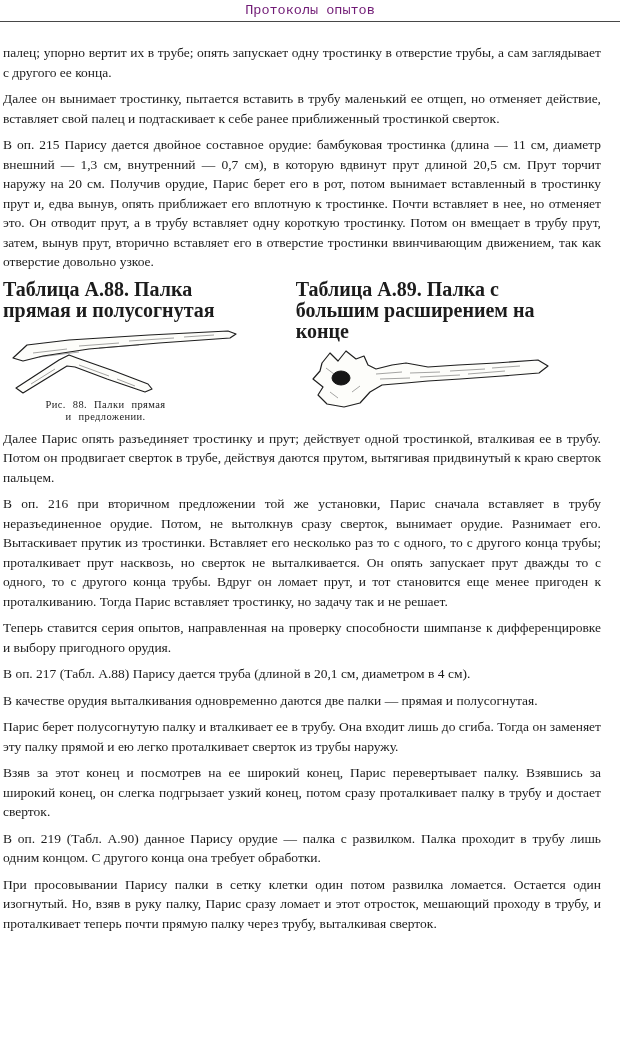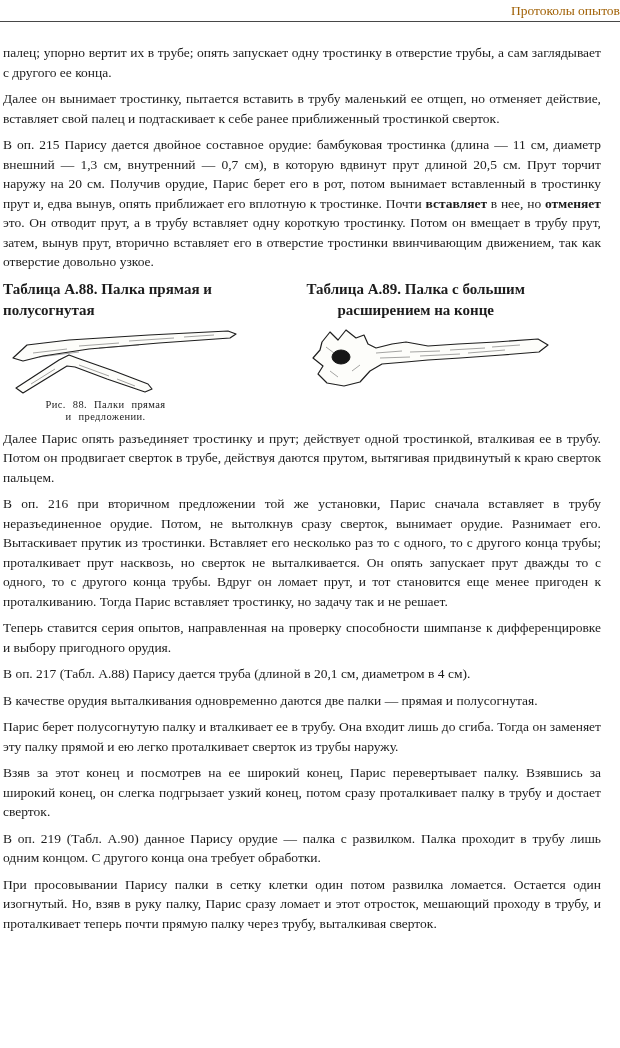--- a/index.html
+++ b/index.html
@@ -5,52 +5,53 @@
   html,body { margin:0; padding:0; background:#ffffff; }
   .page {
     position:relative;
     width:620px; height:1048px;
     background:#ffffff;
     color:#1c1c1c;
     font-family:"Liberation Serif", serif;
     overflow:hidden;
   }
   .running-title {
-    text-align:right;
+    text-align:center;
     font-size:13.5px;
-    color:#a16207;
+    color:#701a75;
     padding-top:3px;
     line-height:16px;
+    font-family:Liberation Mono, monospace;
   }
   .rule {
     border:none;
     border-top:1.5px solid #474747;
     height:0; margin:0;
   }
   .header-rule { margin-top:2px; }
   .body {
     padding:21px 19px 0 3px;
     font-size:13.5px;
     line-height:19.5px;
     text-align:justify;
   }
   .body p { margin:0 0 7px 0; }
-  .body b { font-weight:bold; }
+  .body b { font-weight:normal; }
 
   .figures-row { display:flex; margin:2px 0 5px 0; }
   .fig-col-left { width:302px; }
   .fig-col-right { width:315px; }
   .table-title {
     font-weight:bold;
-    font-size:15px;
+    font-size:20px;
     line-height:21px;
     text-align:left;
   }
   .table-title.left { max-width:228px; }
-  .table-title.right { max-width:240px;text-align:center; }
+  .table-title.right { max-width:240px; }
   .fig-art { display:block; margin-top:6px; }
   .fig-art-left { margin-left:6px; }
   .fig-art-right { margin-left:14px; }
   .fig-caption {
     font-size:10.5px;
     line-height:12.5px;
     text-align:center;
     color:#222222;
     letter-spacing:0.4px;
     word-spacing:4px;

